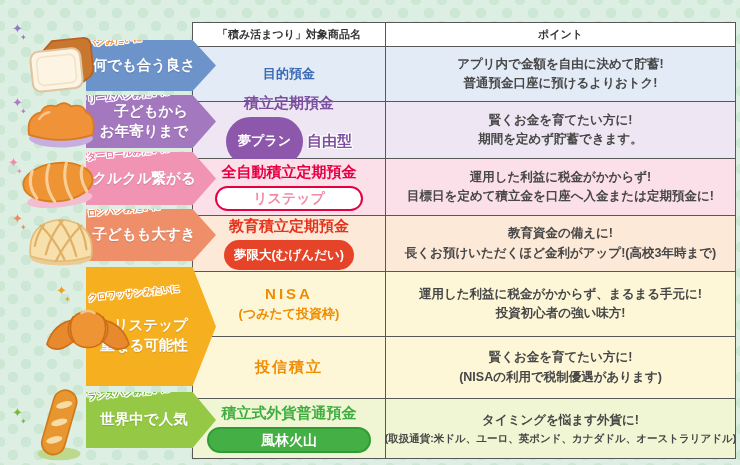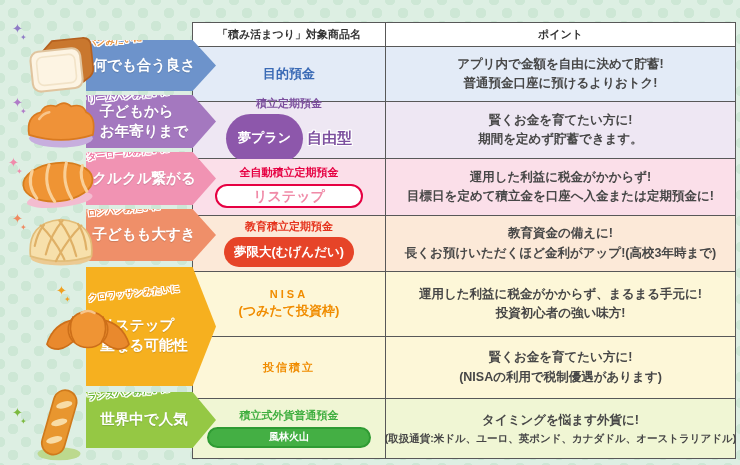--- a/index.html
+++ b/index.html
@@ -13,46 +13,46 @@
   .tbl{position:absolute;left:192px;top:22px;z-index:1;display:grid;
        grid-template-columns:193px 350px;
        grid-template-rows:24px 55px 57px 57px 56px 65px 62px 60px;
        border-top:1px solid #585858;border-left:1px solid #585858;}
   .cell{border-right:1px solid #585858;border-bottom:1px solid #585858;
         display:flex;flex-direction:column;align-items:center;justify-content:center;
         box-sizing:border-box;padding:2px 4px;}
   .hcell{background:#fff;font-size:11px;color:#333;font-weight:bold;}
   .r1{background:#e3ebf7}.r2{background:#eee7f3}.r3{background:#fbdfe9}
   .r4{background:#fce9d8}.r5{background:#fdf7d8}.r6{background:#fdf7d8}.r7{background:#f0f6d4}
-  .title{font-weight:bold;font-size:11px;line-height:1.25;text-align:center;}
+  .title{font-weight:bold;font-size:15px;line-height:1.25;text-align:center;}
   .t1{color:#3a6ab5;font-size:13px}.t2{color:#7d509f}.t3{color:#e60042}
   .t4{color:#e5341e}.t5{color:#f08c00}.t7{color:#3fae3f}
   .nisa{letter-spacing:3px}.toshin{letter-spacing:2px}
   .sub{font-weight:bold;font-size:13px;color:#f08c00;margin-top:1px}
   .pillrow{display:flex;align-items:center;gap:4px;margin-top:4px}
   .pill{display:inline-block;border-radius:999px;font-weight:bold;text-align:center;line-height:1.45;}
   .pill-yume{background:#8d57ab;color:#fff;font-size:13px;padding:15px 12px;}
   .suffix{color:#7d509f;font-weight:bold;font-size:15px;
      text-shadow:1px 0 #fff,-1px 0 #fff,0 1px #fff,0 -1px #fff,1px 1px #fff,-1px -1px #fff,1px -1px #fff,-1px 1px #fff;}
   .pill-ristep{background:#fff;border:2px solid #e60042;color:#f08ba8;font-size:14px;min-width:128px;padding:0 8px;margin-top:4px;}
   .pill-mugen{background:#e64428;color:#fff;font-size:12.5px;padding:6px 10px;margin-top:4px;}
-  .pill-furin{background:#44af44;color:#fff;font-size:10px;min-width:140px;padding:1px 10px;margin-top:4px;border:2px solid #2f9b33;}
+  .pill-furin{background:#44af44;color:#fff;font-size:14px;min-width:140px;padding:1px 10px;margin-top:4px;border:2px solid #2f9b33;}
   .pt{font-size:12.5px;font-weight:bold;color:#474747;line-height:1.55;text-align:center;white-space:nowrap;}
   .pt.small{font-size:10.5px;}
   
   .banner{position:absolute;left:86px;width:130px;z-index:2;
       clip-path:polygon(0 0,82% 0,100% 50%,82% 100%,0 100%);
       display:flex;align-items:center;justify-content:center;}
   .bn1{background:#6d93cb;top:40px;height:51px}
   .bn2{background:#a478bf;top:95px;height:53px}
   .bn3{background:#f193b3;top:152px;height:53px}
   .bn4{background:#ef8f69;top:209px;height:52px}
   .bn5{background:#f6b01f;top:267px;height:119px}
   .bn6{background:#95c844;top:392px;height:56px}
-  .blabel{color:#fff;font-weight:bold;font-size:14.5px;text-align:left;line-height:1.35;
+  .blabel{color:#fff;font-weight:bold;font-size:14.5px;text-align:right;line-height:1.35;
           padding-right:14px;text-shadow:0 1px 1px rgba(0,0,0,.15);}
   .blabel span{display:block;}
   .tag{position:absolute;top:-5px;left:-8px;font-size:9px;font-weight:bold;transform:rotate(-6deg);
        white-space:nowrap;
        text-shadow:1px 0 #fff,-1px 0 #fff,0 1px #fff,0 -1px #fff,1px 1px #fff,-1px -1px #fff,1px -1px #fff,-1px 1px #fff;}
   .tg1{color:#e8913f}.tg2{color:#9c63b8}.tg3{color:#ef6f9d}
   .tg4{color:#ec7b4d}.tg5{color:#ef940e}.tg6{color:#62b32f}
   
   .bread{position:absolute;z-index:3;}
   .spark{position:absolute;z-index:3;font-size:13px;line-height:1;}

